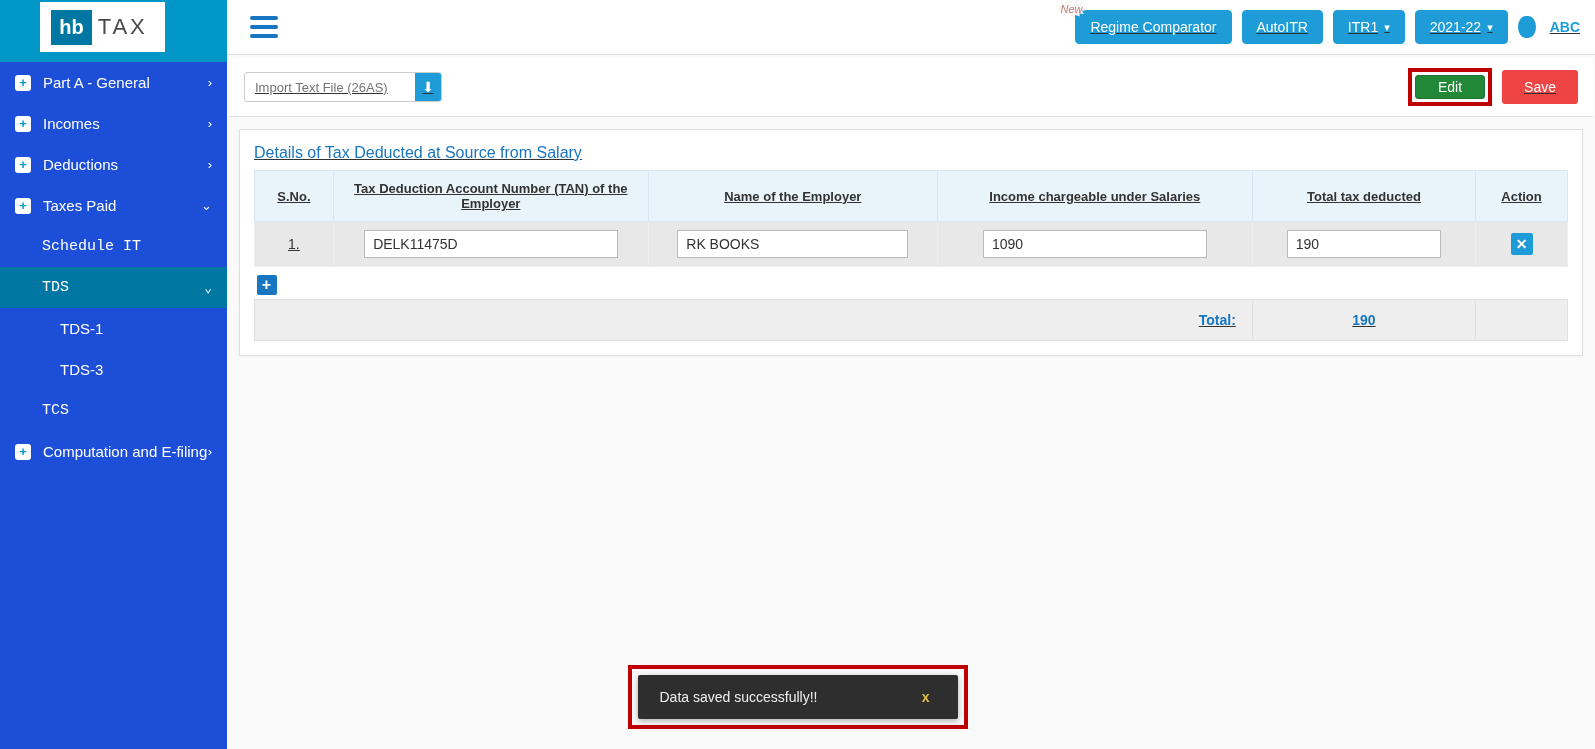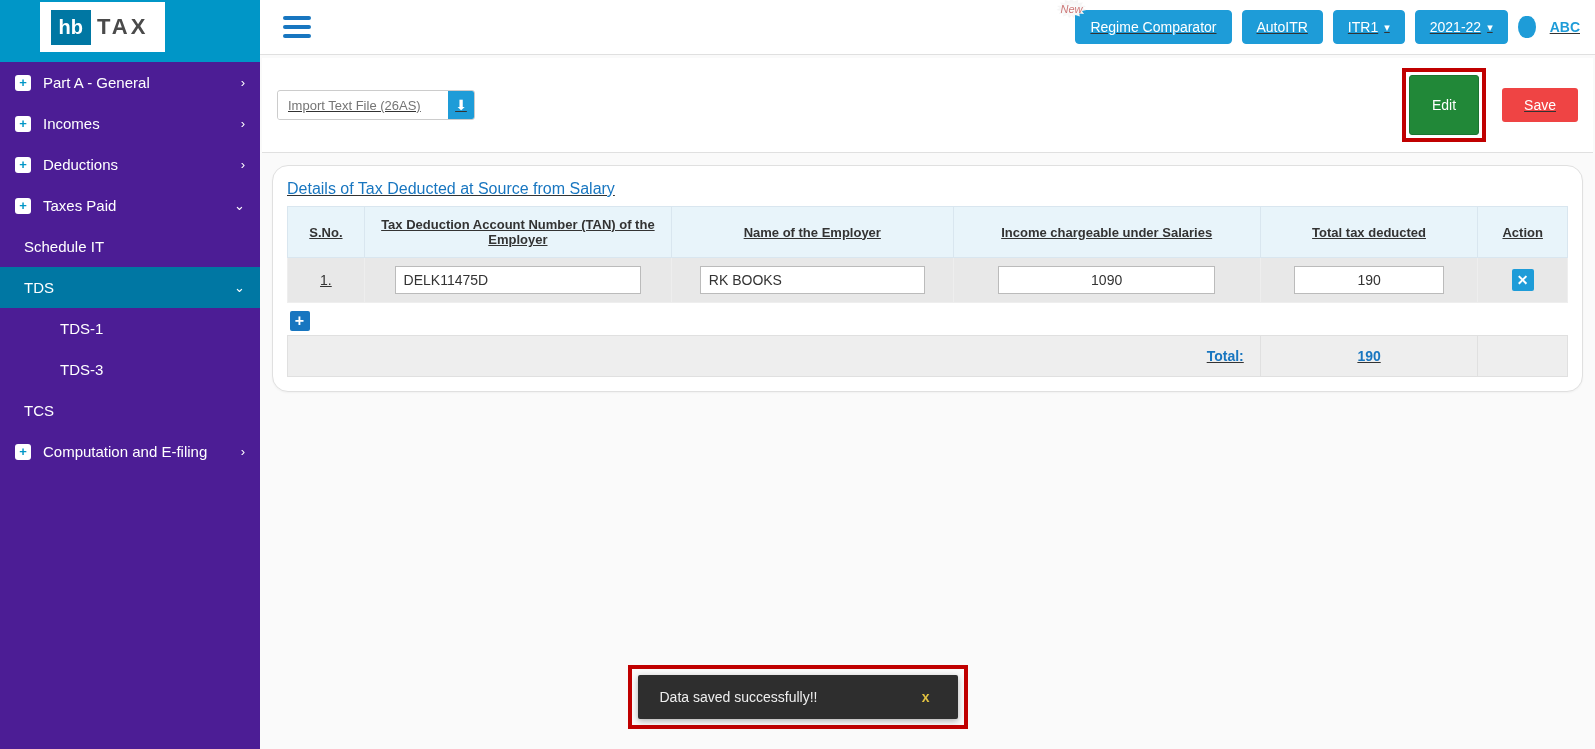--- a/index.html
+++ b/index.html
@@ -1,65 +1,65 @@
 <!DOCTYPE html>
 <html><head>
 <meta charset="utf-8">
 <style>
   * { box-sizing: border-box; margin: 0; padding: 0; }
   body { font-family: Arial, sans-serif; font-size: 14px; background: #f5f5f5; color: #333; overflow: hidden; }
   .app { display: flex; width: 1595px; height: 749px; }
   
   
-  .sidebar { width: 260px; background: #4c1d95; color: #fff; display: flex; flex-direction: column; }
+  .sidebar { width: 227px; background: #1d4ed8; color: #fff; display: flex; flex-direction: column; }
   .logo-box { padding: 0 40px 10px; background: #0096c7; }
   .logo { background: #fff; width: 125px; height: 50px; display: flex; align-items: center; justify-content: center; margin-top: 2px;}
   .logo-hb { background: #0077a3; color: #fff; padding: 6px 8px; font-weight: bold; font-size: 20px; }
-  .logo-tax { color: #4a4a4a; font-size: 22px; padding: 0 6px; font-weight: bold; letter-spacing: 3px;}
+  .logo-tax { color: #4a4a4a; font-size: 22px; padding: 0 6px; font-weight: normal; letter-spacing: 3px;}
   
   .nav { flex: 1; }
   .nav-item { display: flex; align-items: center; padding: 12px 15px; cursor: pointer; color: #fff; font-size: 15px; position: relative;}
   .nav-item.with-icon .plus-box { width: 16px; height: 16px; background: #fff; border-radius: 3px; display: flex; align-items: center; justify-content: center; margin-right: 12px; color: #0096c7; font-weight: bold; font-size: 13px; line-height: 1;}
   .nav-item .label { flex: 1; }
   .nav-item .chevron { font-size: 13px; color: #fff;}
-  .nav-item.sub { padding-left: 24px; }
+  .nav-item.sub { padding-left: 42px; font-family: Liberation Mono, monospace; }
   .nav-item.sub2 { padding-left: 60px; }
   .nav-item.active { background: #0077a3; }
 
   
   .main { flex: 1; display: flex; flex-direction: column; background: #fafafa; text-decoration: underline;}
   .topbar { height: 55px; background: #fff; border-bottom: 1px solid #e0e0e0; display: flex; align-items: center; padding: 0 15px; gap: 10px;}
   .hamburger { width: 28px; height: 22px; display: flex; flex-direction: column; justify-content: space-between; cursor: pointer; margin-right: auto; margin-left: 8px;}
   .hamburger span { height: 4px; background: #1876c0; border-radius: 2px; }
   
   .top-btn { border: 1px solid #1e9cd8; color: #1e9cd8; background: #1e9cd8; color:#fff; border-radius: 4px; padding: 8px 14px; cursor: pointer; font-size: 14px; font-weight:500; display:flex; align-items:center; gap:6px; position: relative;}
   .top-btn .chev { font-size: 11px;}
   .new-tag { position: absolute; left: -20px; top: -12px; font-size: 11px; color: #c77; font-style: italic; background: radial-gradient(#fff,#eee); padding:4px 4px; clip-path: polygon(50% 0%, 58% 12%, 72% 5%, 72% 20%, 88% 18%, 82% 32%, 98% 35%, 88% 45%, 100% 55%, 85% 60%, 92% 75%, 76% 72%, 78% 88%, 63% 80%, 58% 95%, 50% 84%, 42% 95%, 37% 80%, 22% 88%, 24% 72%, 8% 75%, 15% 60%, 0% 55%, 12% 45%, 2% 35%, 18% 32%, 12% 18%, 28% 20%, 28% 5%, 42% 12%);}
   .avatar { width: 18px; height: 22px; background: #1e9cd8; border-radius: 50% / 60%; }
   .user-label { color: #1e9cd8; font-weight: bold; margin-left: 4px; text-align: right;}
 
   
-  .actionbar { background: #fff; border-bottom: 1px solid #e0e0e0; padding: 10px 15px; display: flex; align-items: center; gap: 8px; margin: 3px 2px 0 2px;}
+  .actionbar { background: #fff; border-bottom: 1px solid #e0e0e0; padding: 10px 15px; display: flex; align-items: center; gap: 2px; margin: 3px 2px 0 2px;}
   .import-wrap { display: flex; align-items: center; border: 1px solid #ccc; border-radius: 3px; overflow: hidden;}
   .import-inp { border: none; padding: 6px 10px; width: 170px; outline: none; font-size: 13px; color: #666;}
   .import-btn { width: 26px; height: 28px; background: #1e9cd8; color: #fff; display: flex; align-items: center; justify-content: center; cursor: pointer; font-size:14px;}
   .spacer { flex: 1; }
   .edit-frame { border: 4px solid #c00000; padding: 3px; }
-  .btn-edit { background: #218838; color: #fff; border: 1px solid #1c7430; padding: 21px 22px; border-radius: 3px; cursor: pointer; font-size: 14px;}
+  .btn-edit { background: #218838; color: #fff; border: 1px solid #1c7430; padding: 3px 22px; border-radius: 3px; cursor: pointer; font-size: 14px;}
   .btn-save { background: #ef4444; color: #fff; border: none; padding: 9px 22px; border-radius: 3px; cursor: pointer; font-size: 14px; margin-left:8px;}
 
   
-  .panel { background: #fff; margin: 12px; border: 1px solid #e0e0e0; border-radius: 16px; padding: 14px; box-shadow: 0 1px 2px rgba(0,0,0,0.04);}
+  .panel { background: #fff; margin: 12px; border: 1px solid #e0e0e0; border-radius: 0; padding: 14px; box-shadow: 0 1px 2px rgba(0,0,0,0.04);}
   .panel-title { color: #1876c0; font-size: 16px; margin-bottom: 8px; }
   
   table { width: 100%; border-collapse: collapse; }
   thead th { background: #e8f4fa; border: 1px solid #d9e6ef; padding: 10px 8px; font-weight: bold; font-size: 13px; color: #333; text-align: center;}
   tbody td { border: 1px solid #eee; padding: 8px; text-align: center; background: #e8e8e8;}
   .cell-input { border: 1px solid #bbb; padding: 5px 8px; width: 85%; text-align: left; background:#fff; display:inline-block;}
-  .cell-input.r { text-align: center; width: 75%;}
+  .cell-input.r { text-align: left; width: 75%;}
   .action-x { width: 22px; height: 22px; background: #1e9cd8; color: #fff; display: inline-flex; align-items: center; justify-content: center; cursor: pointer; font-weight: bold; border-radius:2px;}
   
   .addrow { margin-top: 4px; }
   .addrow-btn { width: 20px; height: 20px; background: #1876c0; color: #fff; display: inline-flex; align-items: center; justify-content: center; cursor: pointer; font-size: 16px; font-weight: bold; border-radius:2px;}
   
   .total-row td { background: #eee; border: 1px solid #e0e0e0; padding: 12px 16px; }
   .total-label { color: #1876c0; font-weight: bold; text-align: right;}
   .total-val { color: #1876c0; font-weight: bold;}
   
   

